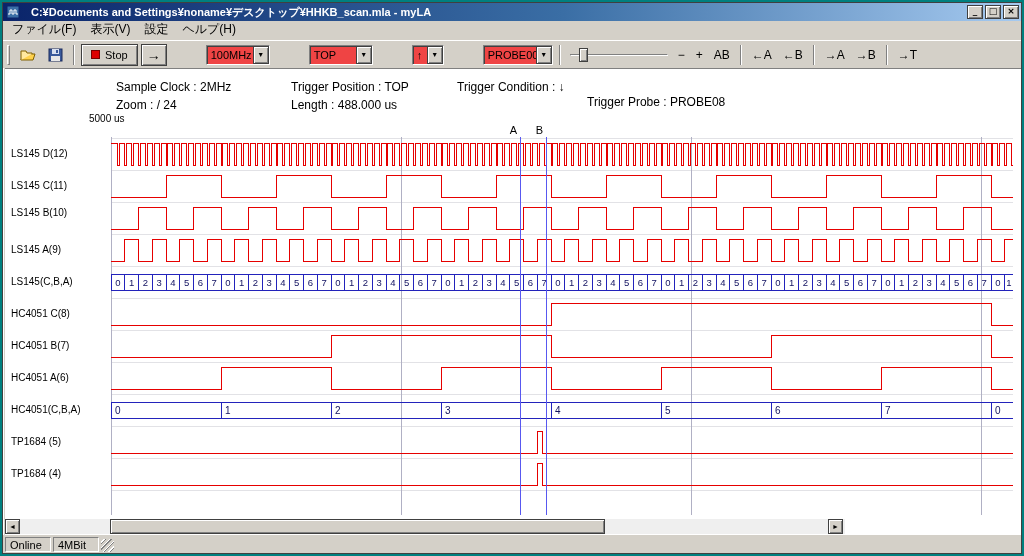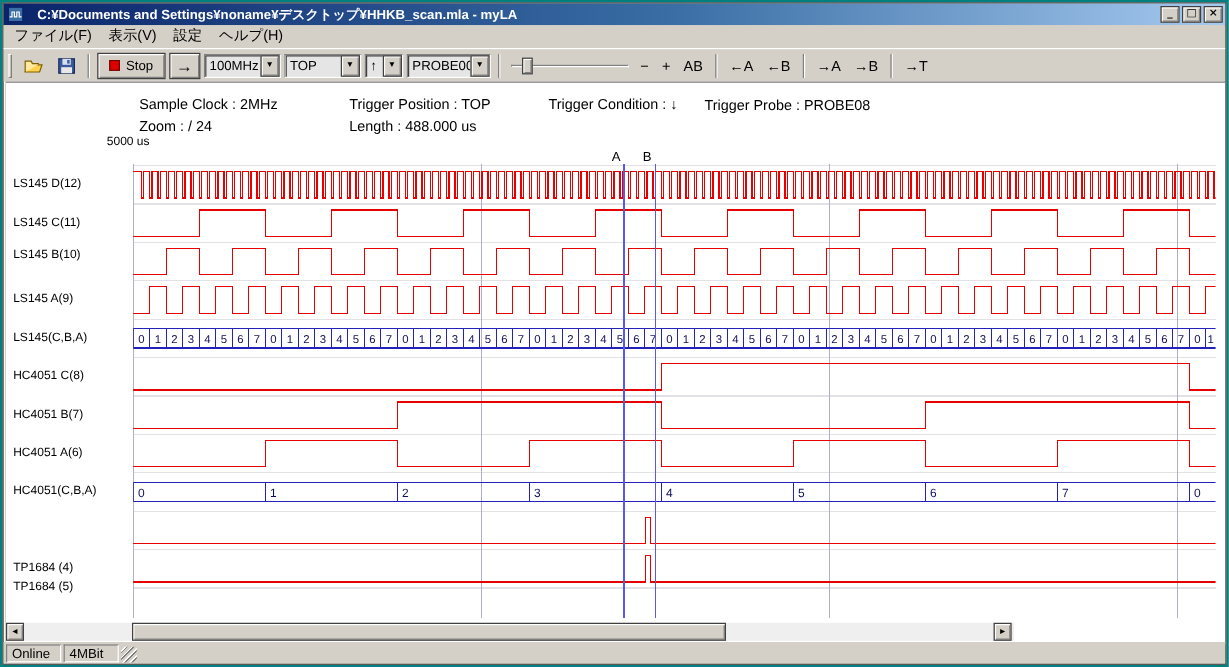--- a/index.html
+++ b/index.html
@@ -23,22 +23,22 @@
   .toolbar{height:28px;display:flex;align-items:center;padding:8px 4px;gap:3px;background:#d4d0c8;
     border-top:1px solid #ffffff;}
   .grip{width:3px;height:20px;border:1px solid;border-color:#fff #808080 #808080 #fff;margin-right:3px;}
   .tico{width:24px;height:22px;display:flex;align-items:center;justify-content:center;background:transparent;border:none;}
   .sep{width:2px;height:20px;border-left:1px solid #808080;border-right:1px solid #fff;margin:0 3px;}
   .btn3d{background:#d4d0c8;border:1px solid #404040;box-shadow:inset 1px 1px 0 #fff, inset -1px -1px 0 #808080;
     display:flex;align-items:center;justify-content:center;font-size:11px;color:#000;}
   .stopbtn{height:22px;padding:0 9px;gap:5px;}
   .stopsq{width:9px;height:9px;background:#dd0000;border:1px solid #700;}
   .arrowbtn{width:26px;height:22px;font-size:14px;font-weight:bold;}
-  .combo{height:20px;background:#e5e5e5;border:1px solid;border-color:#808080 #fff #fff #808080;
-    box-shadow:inset 1px 1px 0 #404040;display:flex;align-items:stretch;font-size:11px;}
+  .combo{height:20px;background:#ef4444;border:1px solid;border-color:#808080 #fff #fff #808080;
+    box-shadow:inset 1px 1px 0 #404040;display:flex;align-items:stretch;font-size:11px;margin-left:36px;}
   .combo .val{flex:1;padding:3px 0 0 4px;white-space:nowrap;overflow:hidden;}
   .combo .drop{width:16px;background:#d4d0c8;border:1px solid #404040;
     box-shadow:inset 1px 1px 0 #fff, inset -1px -1px 0 #808080;
     font-size:7px;display:flex;align-items:center;justify-content:center;}
   .slider{width:104px;height:20px;position:relative;}
   .slider .track{position:absolute;left:3px;right:3px;top:9px;height:2px;border:1px solid;border-color:#808080 #fff #fff #808080;}
   .slider .thumb{position:absolute;left:12px;top:3px;width:9px;height:14px;background:#d4d0c8;
     border:1px solid #404040;box-shadow:inset 1px 1px 0 #fff, inset -1px -1px 0 #808080;}
   .flat{background:transparent;border:none;font-size:12px;padding:2px 4px;color:#000;white-space:nowrap;}
   
@@ -144,36 +144,36 @@
     <span class="flat">→A</span>
     <span class="flat">→B</span>
     <span class="sep"></span>
     <span class="flat">→T</span>
   </div>
 
   <div class="content">
     <span class="infotext" style="left:111px;top:11px">Sample Clock : 2MHz</span>
     <span class="infotext" style="left:286px;top:11px">Trigger Position : TOP</span>
     <span class="infotext" style="left:452px;top:11px">Trigger Condition : ↓</span>
-    <span class="infotext" style="left:582px;top:12px">Trigger Probe : PROBE08</span>
+    <span class="infotext" style="left:582px;top:26px">Trigger Probe : PROBE08</span>
     <span class="infotext" style="left:111px;top:29px">Zoom : /  24</span>
     <span class="infotext" style="left:286px;top:29px">Length : 488.000 us</span>
     <span class="timebase">5000 us</span>
 
     <div class="chlabels" id="chlabels">
         <div class="chlabel" style="top: 25px;">LS145 D(12)</div>
         <div class="chlabel" style="top: 57px;">LS145 C(11)</div>
         <div class="chlabel" style="top: 84px;">LS145 B(10)</div>
         <div class="chlabel" style="top: 121px;">LS145 A(9)</div>
         <div class="chlabel" style="top: 153px;">LS145(C,B,A)</div>
         <div class="chlabel" style="top: 185px;">HC4051 C(8)</div>
         <div class="chlabel" style="top: 217px;">HC4051 B(7)</div>
         <div class="chlabel" style="top: 249px;">HC4051 A(6)</div>
         <div class="chlabel" style="top: 281px;">HC4051(C,B,A)</div>
-        <div class="chlabel" style="top: 313px; margin-top: 48px;">TP1684 (5)</div>
+        <div class="chlabel" style="top: 313px;">TP1684 (5)</div>
         <div class="chlabel" style="top: 345px;">TP1684 (4)</div>
       </div>
 
     <svg class="waveplot" id="wave-svg" width="906" height="398" shape-rendering="crispEdges">
         <line x1="2" y1="15" x2="903.9999999999999" y2="15" stroke="#e2e2e6"></line>
         <line x1="2" y1="47" x2="903.9999999999999" y2="47" stroke="#e2e2e6"></line>
         <line x1="2" y1="79" x2="903.9999999999999" y2="79" stroke="#e2e2e6"></line>
         <line x1="2" y1="111" x2="903.9999999999999" y2="111" stroke="#e2e2e6"></line>
         <line x1="2" y1="143" x2="903.9999999999999" y2="143" stroke="#e2e2e6"></line>
         <line x1="2" y1="175" x2="903.9999999999999" y2="175" stroke="#e2e2e6"></line>

